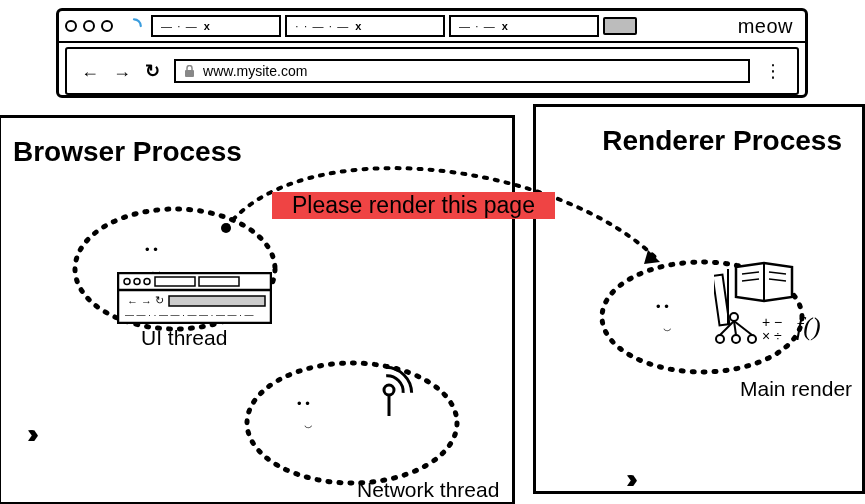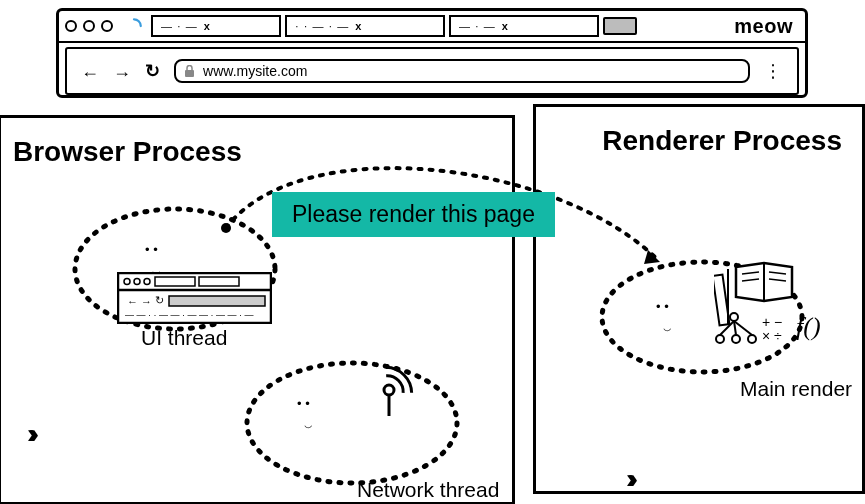--- a/index.html
+++ b/index.html
@@ -7,43 +7,43 @@
 
 
 .browser-win { position: absolute; top: 8px; left: 56px; width: 752px; height: 90px; border: 3px solid #000; border-radius: 6px; background: #fff; }
 .tabbar { height: 32px; display: flex; align-items: center; padding: 0 6px; gap: 4px; border-bottom: 2px solid #000; }
 .traffic { width: 12px; height: 12px; border: 2px solid #000; border-radius: 50%; margin-right: 2px; }
 .spinner { width: 18px; height: 18px; margin-left: 6px; margin-right: 4px; }
 .tab { height: 22px; border: 2px solid #000; background: #fff; display: flex; align-items: center; padding: 0 8px; font-size: 11px; gap: 6px; }
 .tab .dash { letter-spacing: 1px; }
 .tab .x { font-weight: bold; }
 .newtab { width: 34px; height: 18px; border: 2px solid #000; background: #bcbcbc; border-radius: 2px; }
-.brand { margin-left: auto; font-size: 20px; font-weight: 700; letter-spacing: 0.5px; padding-right: 6px; }
+.brand { margin-left: auto; font-size: 20px; font-weight: 400; letter-spacing: 0.5px; padding-right: 6px; }
 .navbar { height: 48px; display: flex; align-items: center; gap: 14px; padding: 0 14px; border: 2px solid #000; margin: 4px 6px; border-radius: 3px; }
 .navicon { font-size: 18px; font-weight: bold; }
-.urlbar { flex: 1; height: 24px; border: 2px solid #000; border-radius: 8px; display: flex; align-items: center; padding: 0 8px; gap: 8px; font-size: 14px; }
+.urlbar { flex: 1; height: 24px; border: 2px solid #000; border-radius: 0; display: flex; align-items: center; padding: 0 8px; gap: 8px; font-size: 14px; }
 .lock { width: 11px; height: 13px; }
 .dots { font-size: 18px; letter-spacing: 1px; }
 
 
 .proc { position: absolute; border: 3px solid #000; }
 .proc-left { top: 115px; left: -2px; width: 517px; height: 390px; }
 .proc-right { top: 104px; left: 533px; width: 332px; height: 390px; }
 .proc-title { font-size: 28px; font-weight: 700; padding: 18px 12px; }
 
 
 .blob { position: absolute; }
 .blob-label { font-size: 21px; position: absolute; white-space: nowrap; }
 
 .ui-blob { top: 76px; left: 64px; }
 .net-blob { top: 230px; left: 236px; }
 .main-blob { top: 140px; left: 56px; }
 
 
-.msg { position: absolute; top: 192px; left: 272px; background: #14b8a6; padding: 9px 20px; font-size: 23px; z-index: 10; }
+.msg { position: absolute; top: 192px; left: 272px; background: #ef4444; padding: 0 20px; font-size: 23px; z-index: 10; }
 
 
 .chev { position: absolute; font-size: 28px; font-weight: 900; letter-spacing: -8px; }
 
 
 .face { position: absolute; font-size: 13px; }
 
 svg.dotted-path { position: absolute; top: 0; left: 0; pointer-events: none; }
 </style>
 </head>

